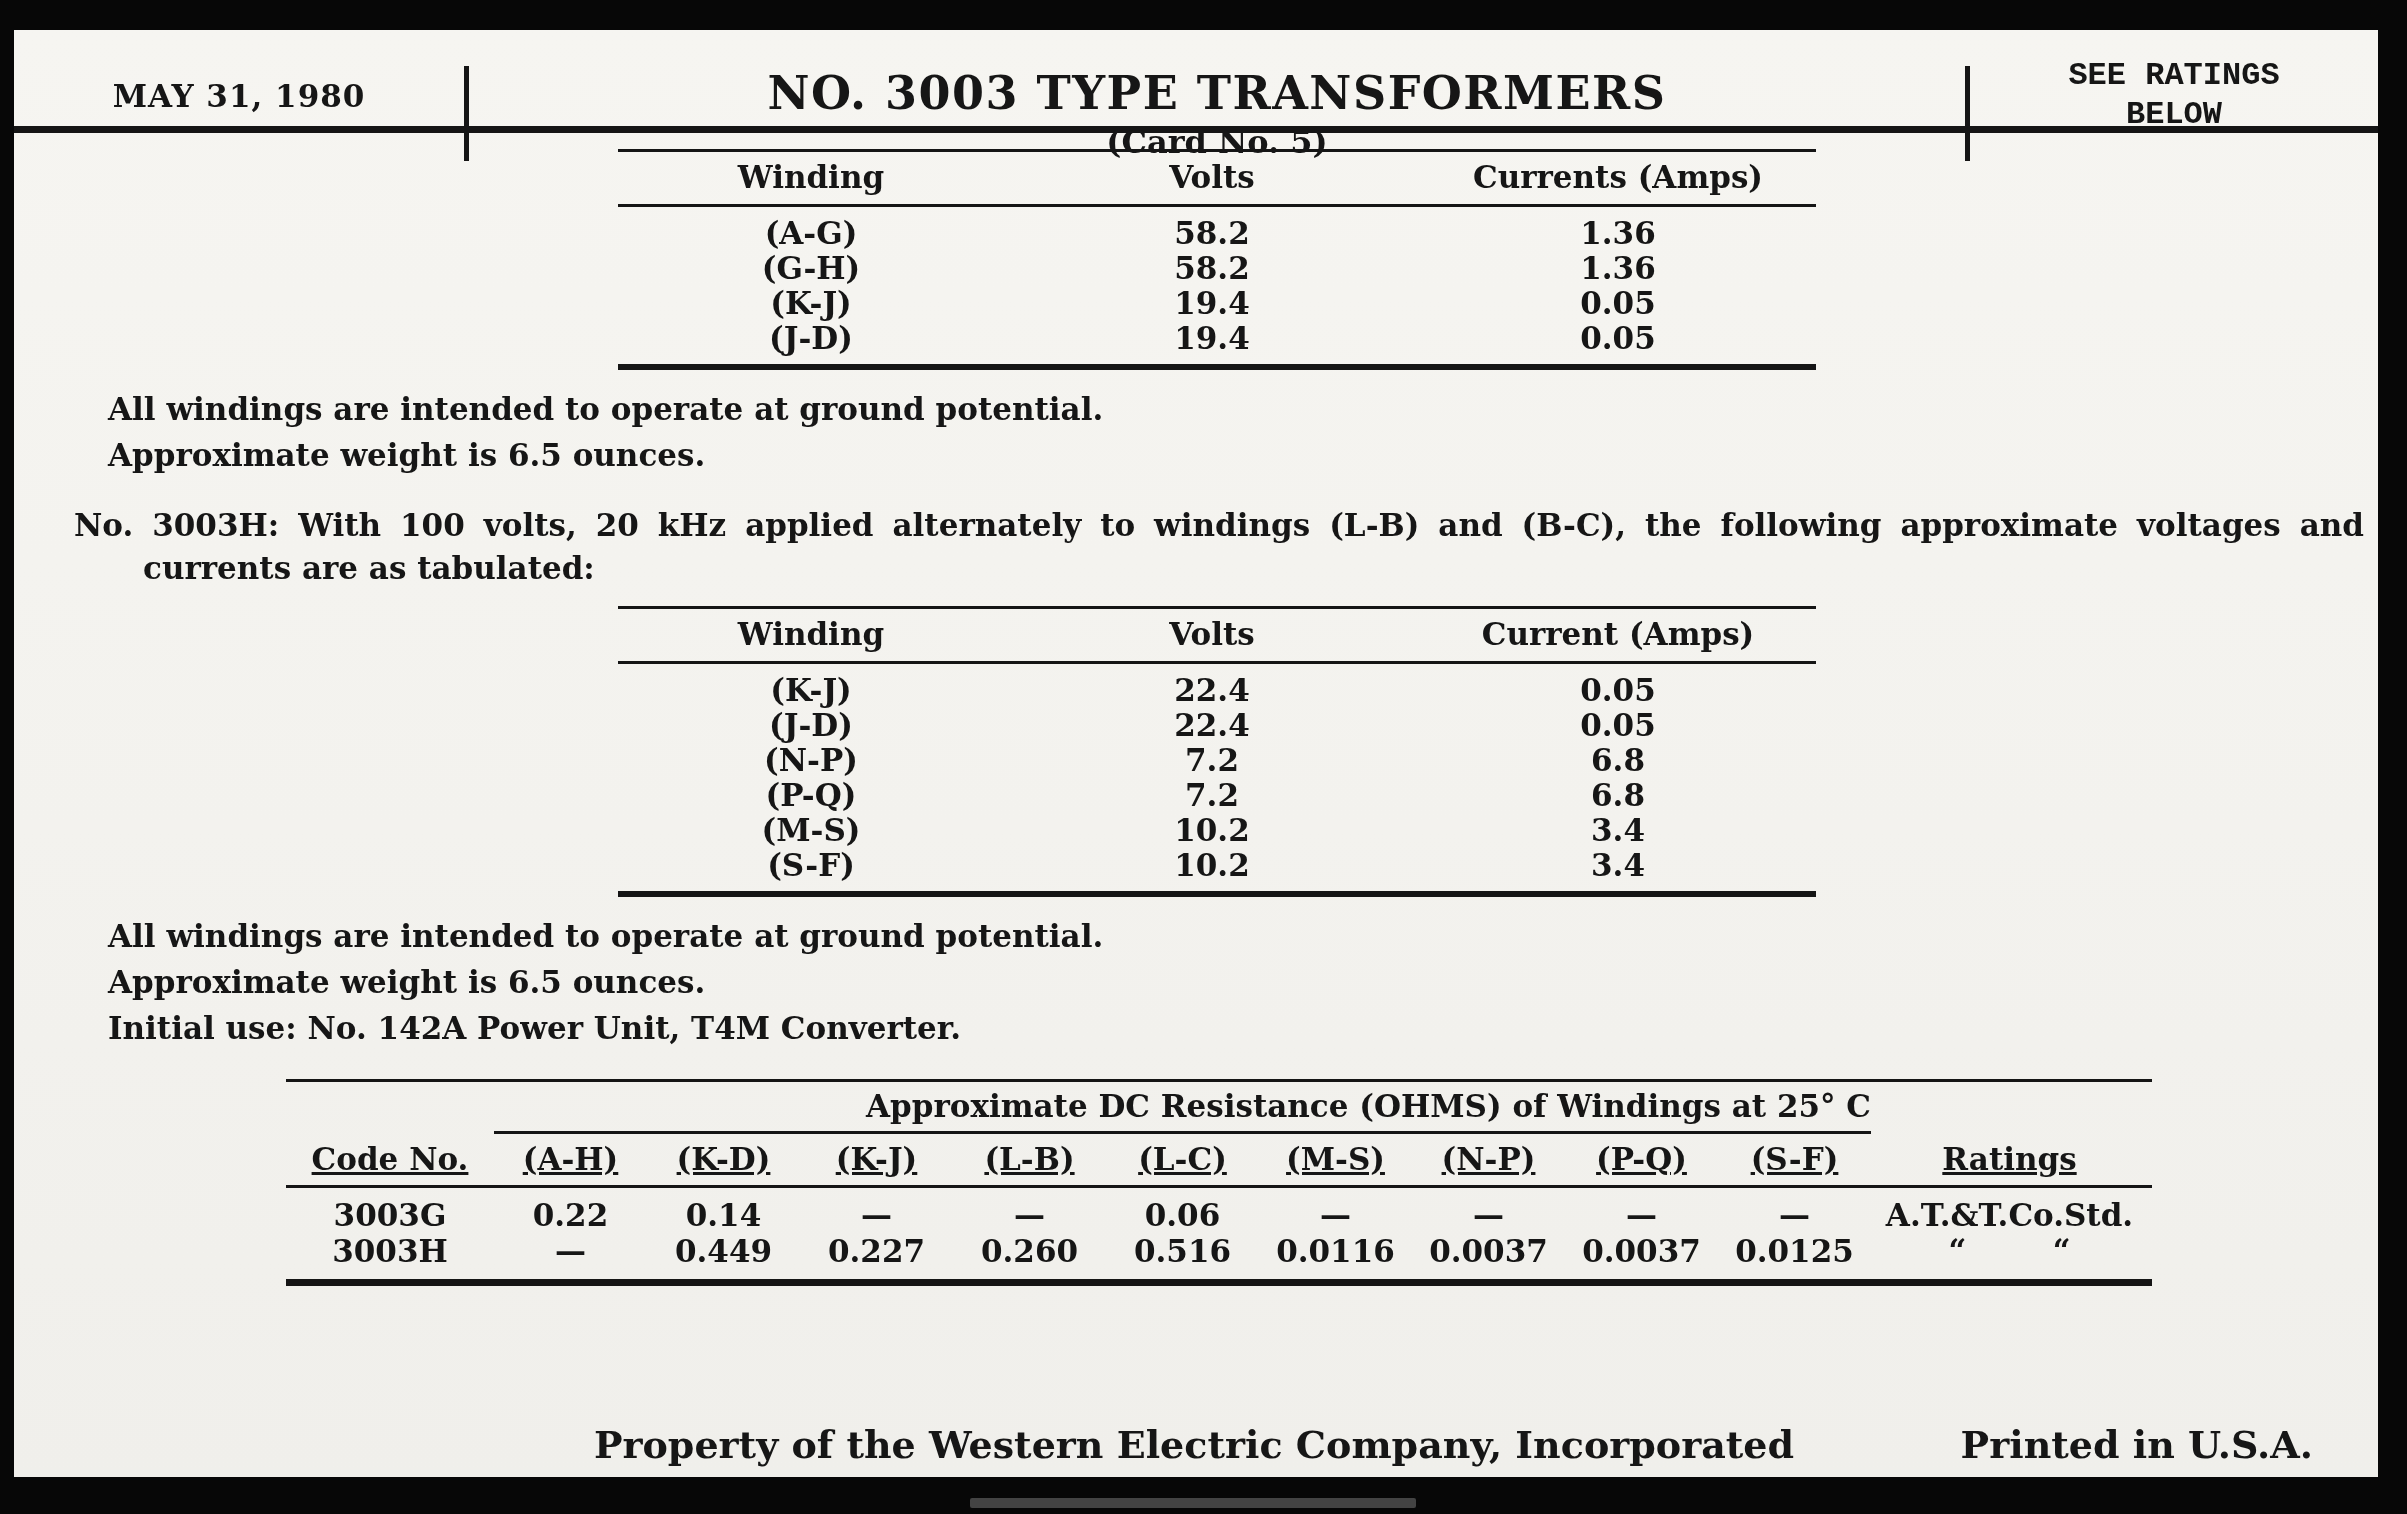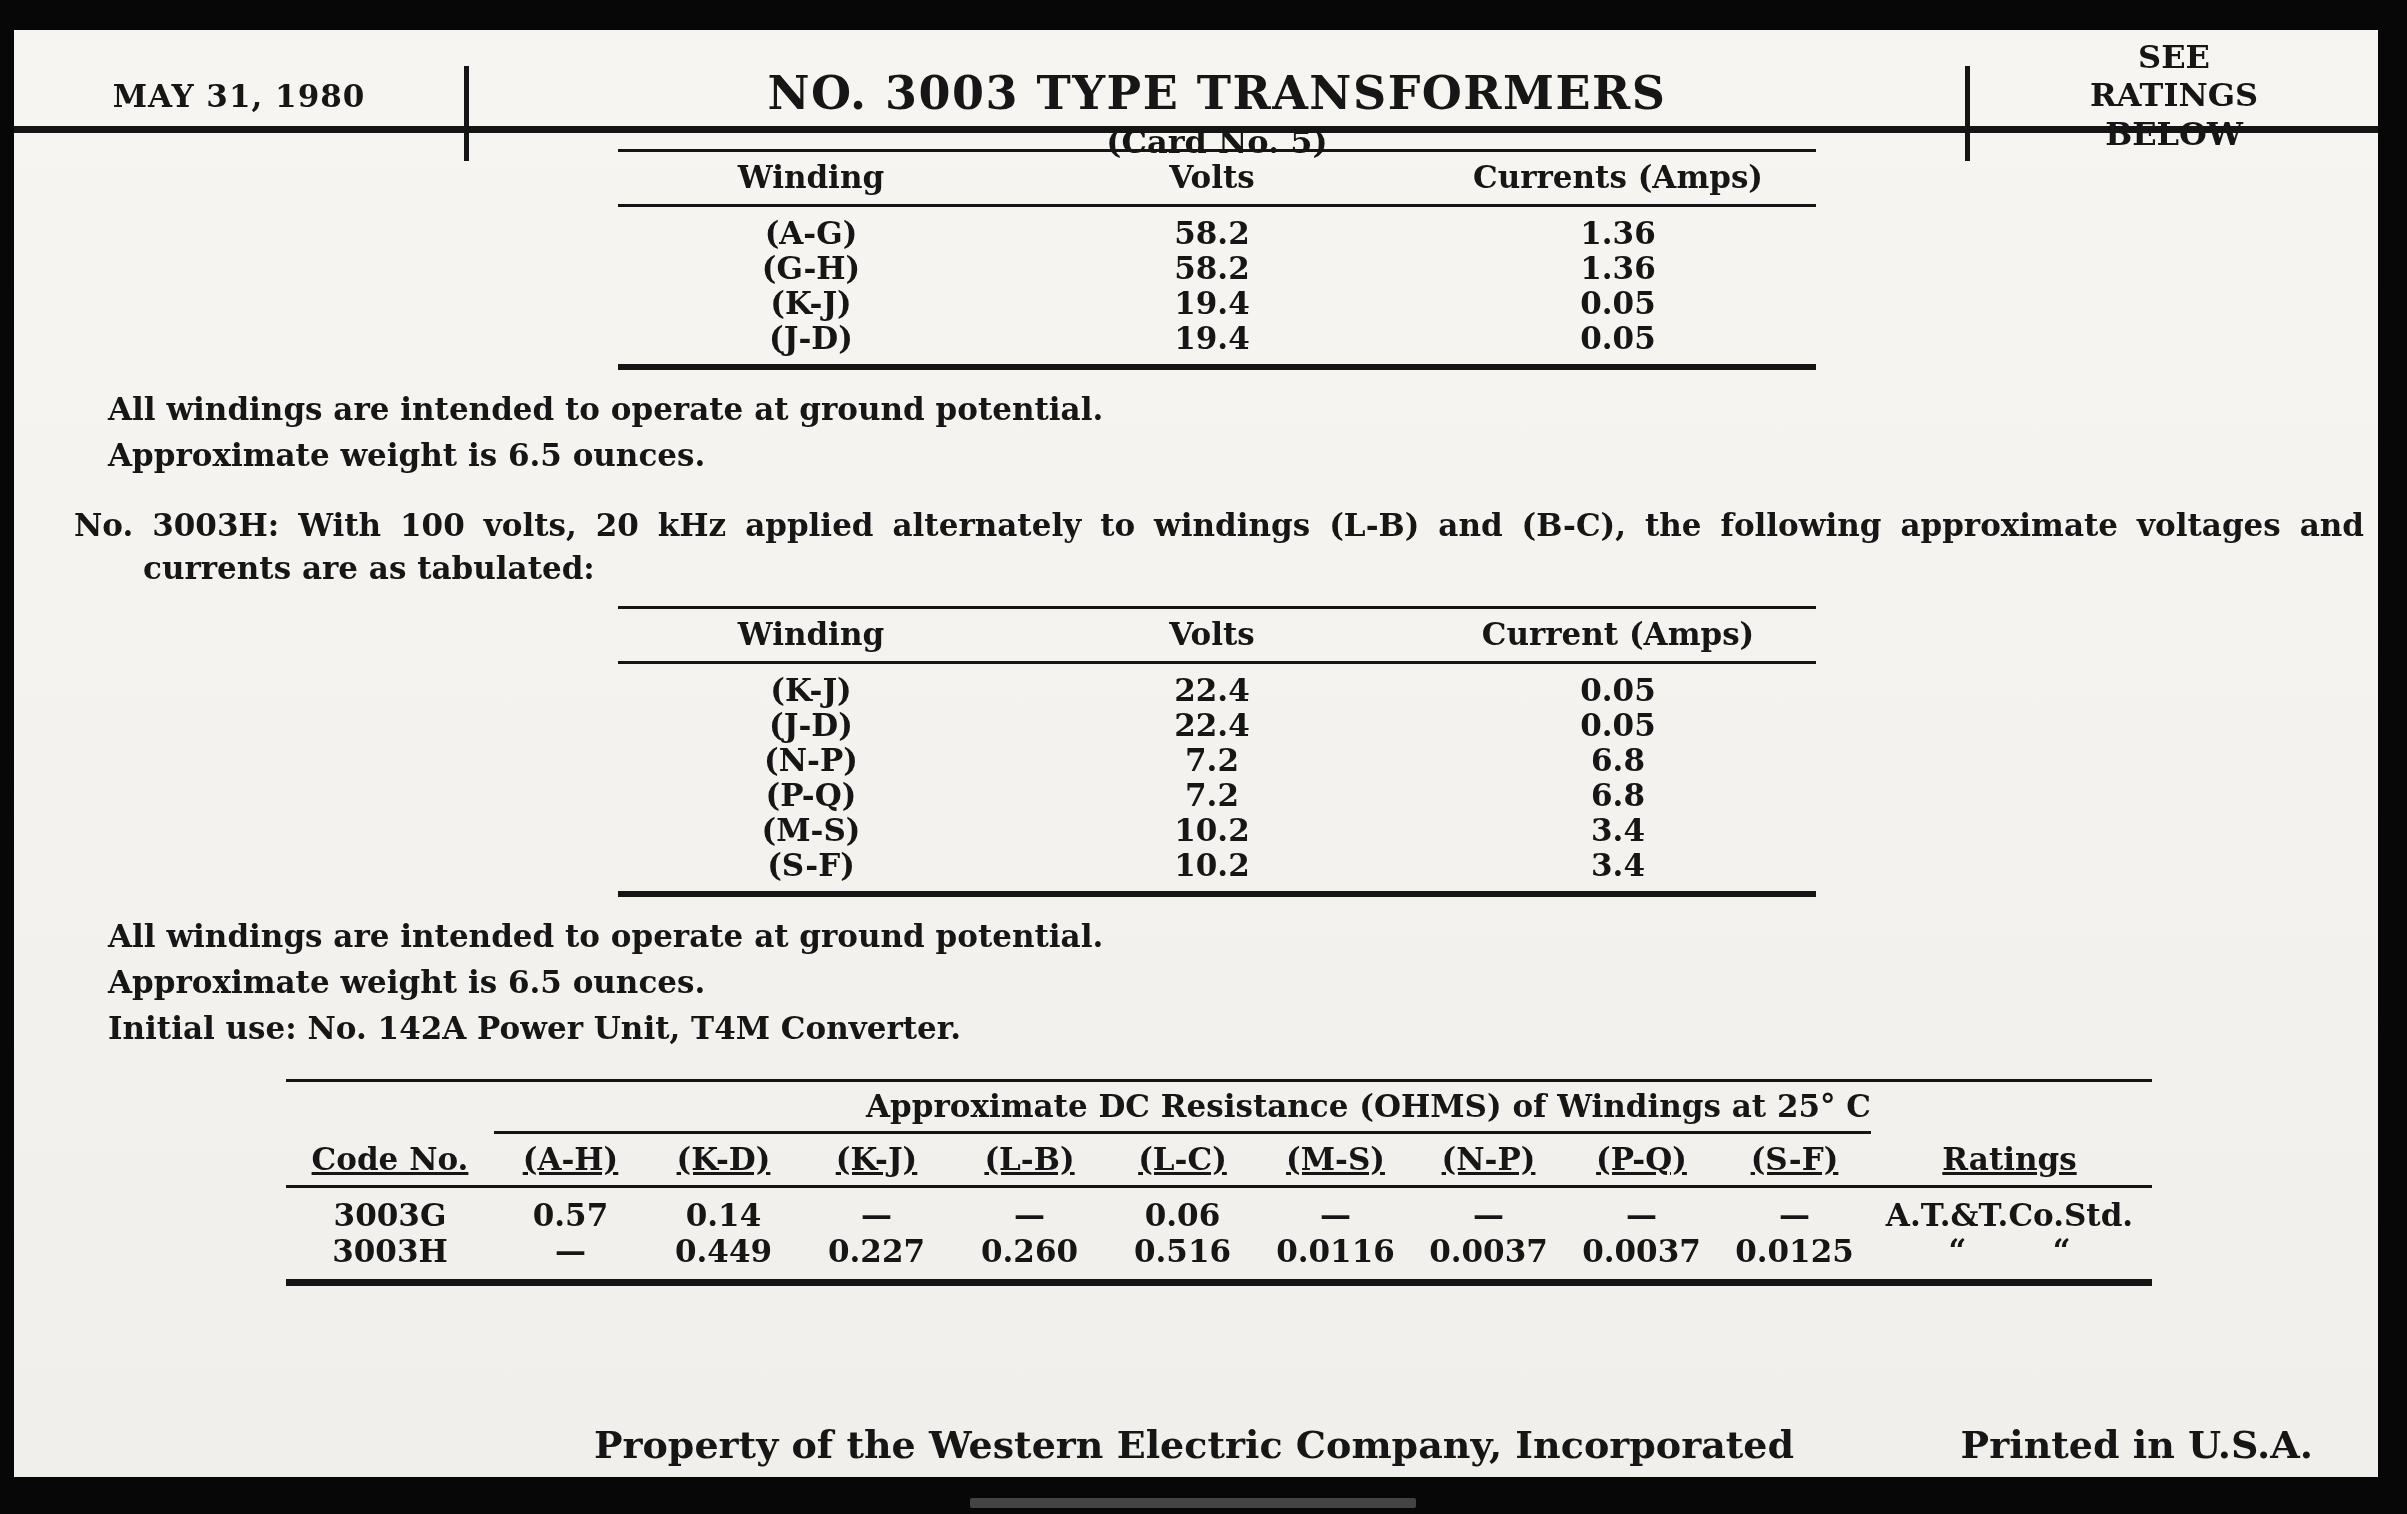--- a/index.html
+++ b/index.html
@@ -40,21 +40,21 @@
     display:flex; flex-direction:column; align-items:center; justify-content:center;
     gap:3px;
     margin-top:36px;
   }
   .title   { font-size:46px; letter-spacing:1.5px; }
   .subtitle{ font-size:32px; }
   .hdr-ratings {
     display:flex; align-items:center; justify-content:center;
     font-size:32px; line-height:1.2; text-align:center;
   }
-  .hdr-ratings > div { width:248px; }
+  .hdr-ratings > div { width:248px;font-family:Liberation Mono, monospace; }
 
   
   .intro {
     margin:26px 14px 0 0;
     padding-left:129px;
     text-indent:-69px;
     text-align:justify;
     font-size:31px;
     line-height:1.38;
   }
@@ -231,21 +231,21 @@
         <span class="rt-cell">(L-C)</span>
         <span class="rt-cell">(M-S)</span>
         <span class="rt-cell">(N-P)</span>
         <span class="rt-cell">(P-Q)</span>
         <span class="rt-cell">(S-F)</span>
         <span class="rt-cell">Ratings</span>
       </div>
       <div class="rt-datarows">
         <div class="rt-grid">
           <span class="rt-cell">3003G</span>
-          <span class="rt-cell">0.57</span>
+          <span class="rt-cell">0.22</span>
           <span class="rt-cell">0.14</span>
           <span class="rt-cell">—</span>
           <span class="rt-cell">—</span>
           <span class="rt-cell">0.06</span>
           <span class="rt-cell">—</span>
           <span class="rt-cell">—</span>
           <span class="rt-cell">—</span>
           <span class="rt-cell">—</span>
           <span class="rt-cell rt-rating">A.T.&amp;T.Co.Std.</span>
         </div>

